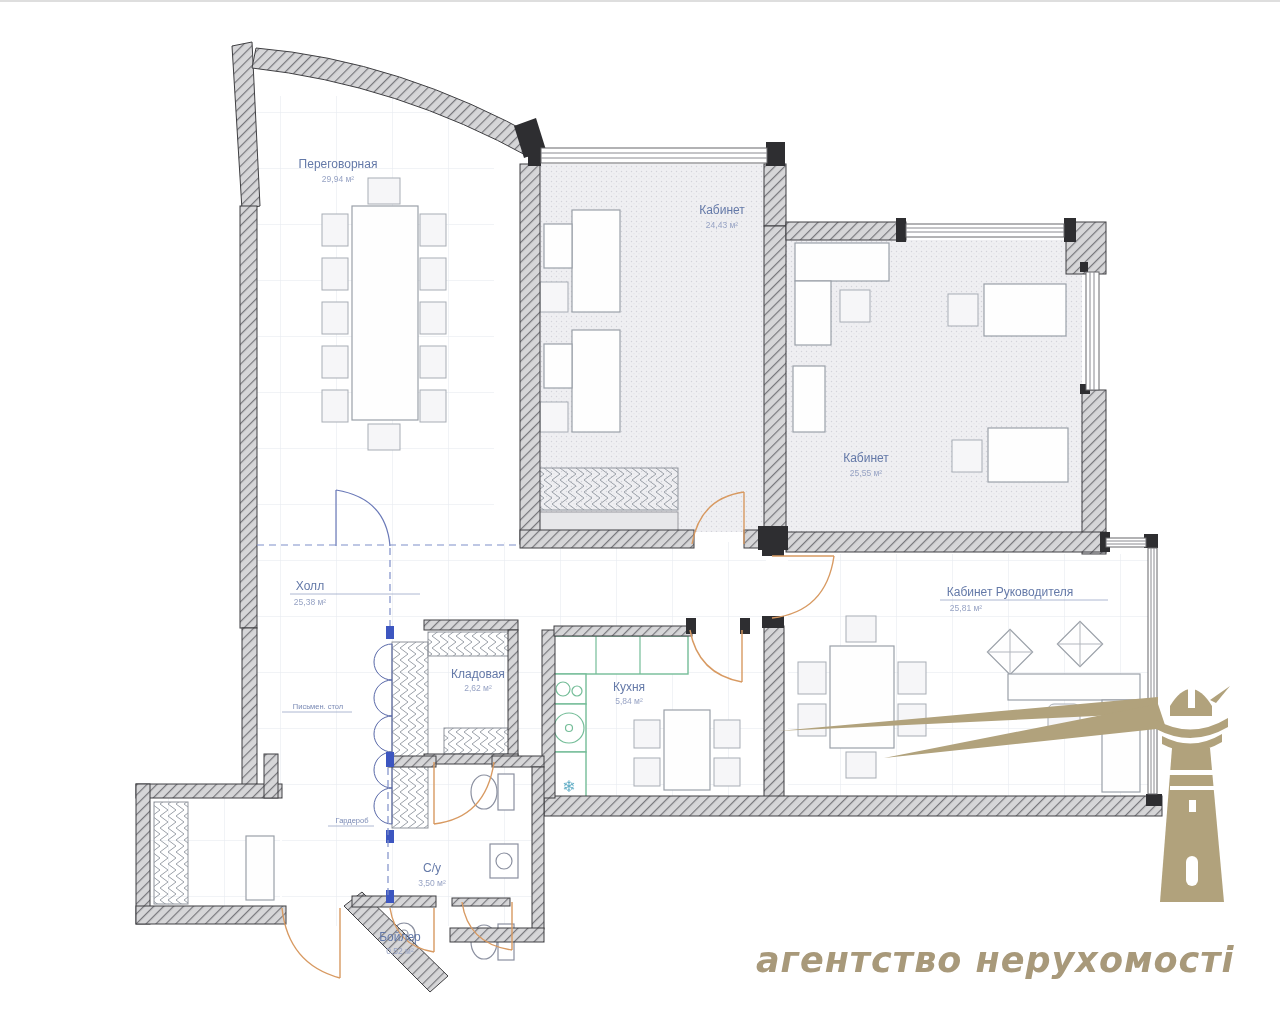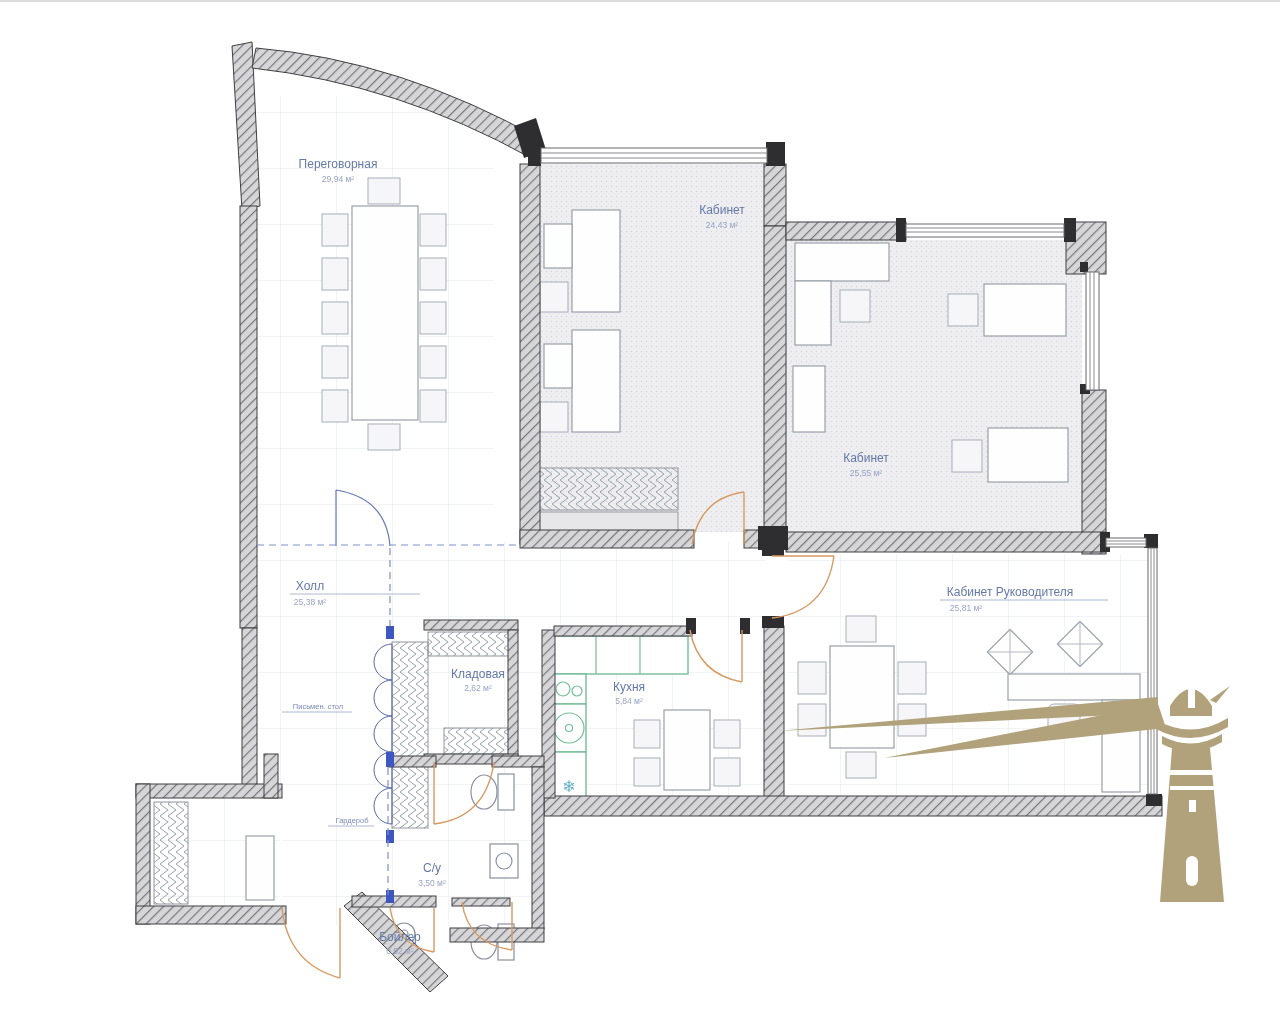--- a/index.html
+++ b/index.html
@@ -303,13 +303,14 @@
     <path class="gold" d="M1156,720 Q1192,740 1228,718 L1228,727 Q1192,748 1156,729 Z"></path>
     <path class="gold" d="M1162,736 Q1192,752 1222,734 L1222,742 Q1192,760 1162,744 Z"></path>
     <polygon class="gold" points="1172,748 1210,748 1224,902 1160,902"></polygon>
     <rect x="1168" y="770" width="52" height="5" fill="#ffffff"></rect>
     <rect x="1170" y="786" width="50" height="4" fill="#ffffff"></rect>
     <rect x="1189" y="800" width="7" height="12" fill="#ffffff"></rect>
     <rect x="1186" y="856" width="12" height="30" rx="6" fill="#ffffff"></rect>
   </g>
 </svg>
 
+<div class="wm-sub">агентство нерухомості</div>
 </div>
 
 </body></html>

